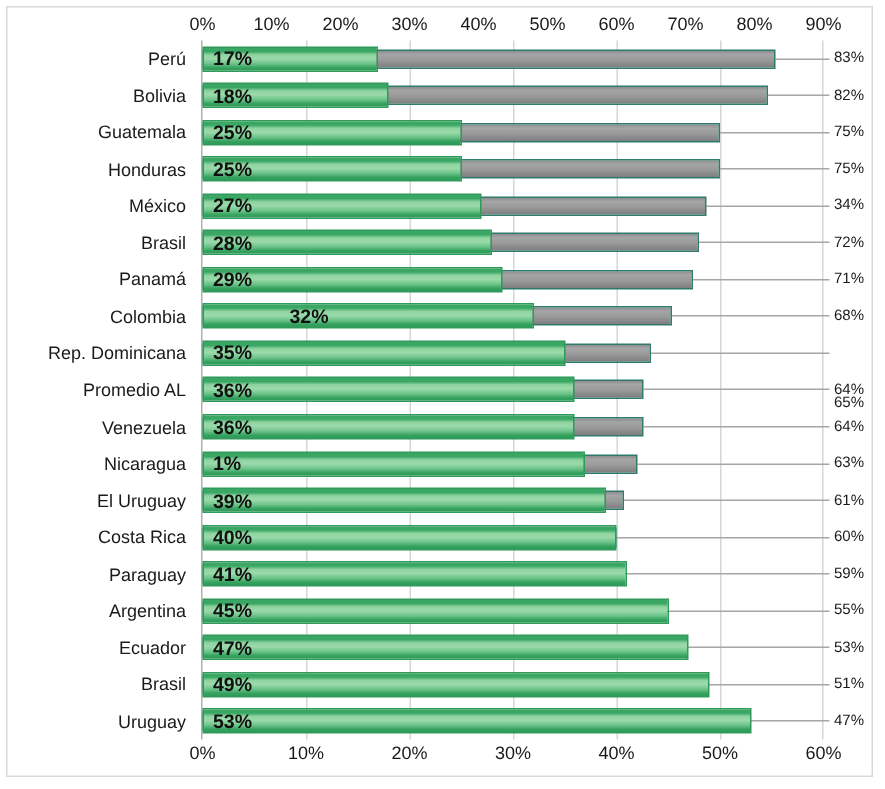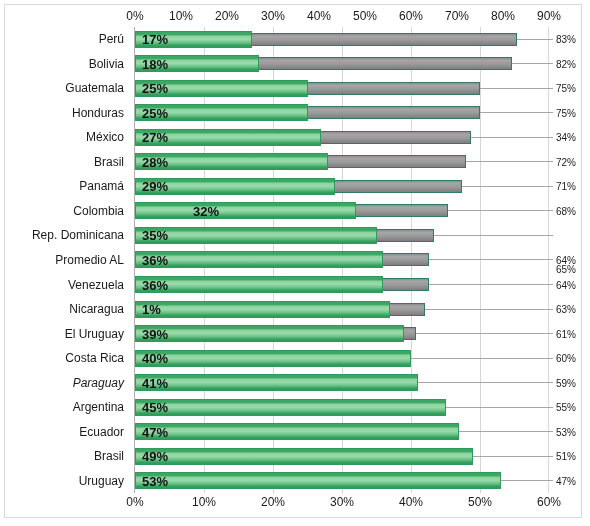--- a/index.html
+++ b/index.html
@@ -172,21 +172,21 @@
       <div class="cat-label" style="top: 110.368px;">México</div>
       <div class="cat-label" style="top: 134.895px;">Brasil</div>
       <div class="cat-label" style="top: 159.421px;">Panamá</div>
       <div class="cat-label" style="top: 183.947px;">Colombia</div>
       <div class="cat-label" style="top: 208.474px;">Rep. Dominicana</div>
       <div class="cat-label" style="top: 233px;">Promedio AL</div>
       <div class="cat-label" style="top: 257.526px;">Venezuela</div>
       <div class="cat-label" style="top: 282.053px;">Nicaragua</div>
       <div class="cat-label" style="top: 306.579px;">El Uruguay</div>
       <div class="cat-label" style="top: 331.105px;">Costa Rica</div>
-      <div class="cat-label" style="top: 355.632px; font-style: italic;">Paraguay</div>
+      <div class="cat-label" style="top: 355.632px;">Paraguay</div>
       <div class="cat-label" style="top: 380.158px;">Argentina</div>
       <div class="cat-label" style="top: 404.684px;">Ecuador</div>
       <div class="cat-label" style="top: 429.211px;">Brasil</div>
       <div class="cat-label" style="top: 453.737px;">Uruguay</div>
     </div>
 
   <div id="bars">
       <div class="row" style="top: 0px; height: 24.5263px;">
         <div class="leader" style="left: 381.8px; width: 36.2px; top: 11.7632px;"></div>
         <div class="bar-gray" style="left: 0px; width: 381.8px; top: 5.76316px;"></div>

